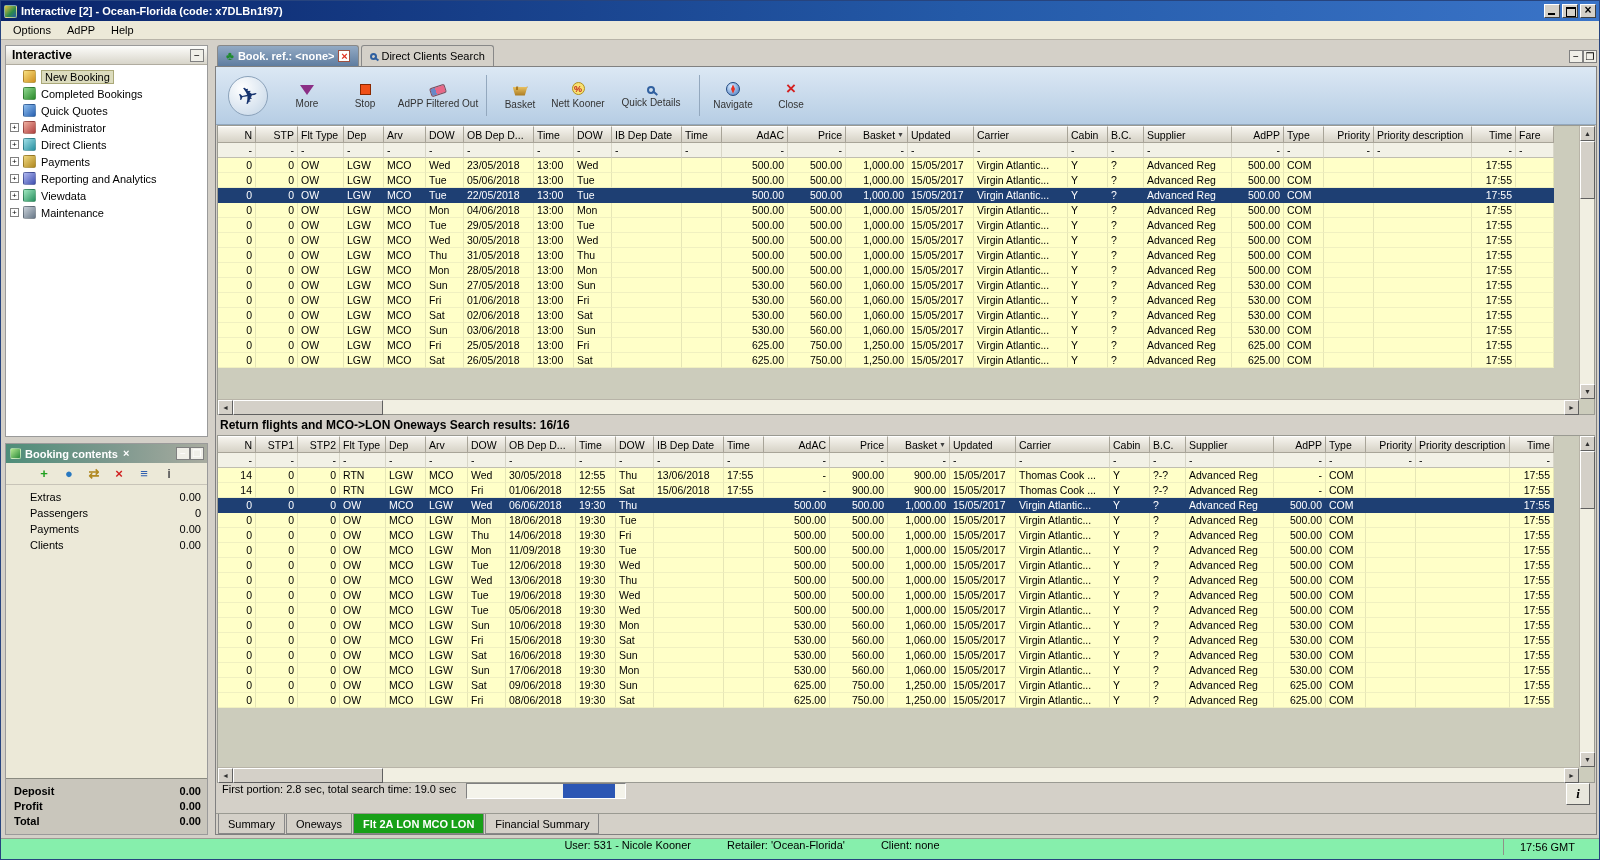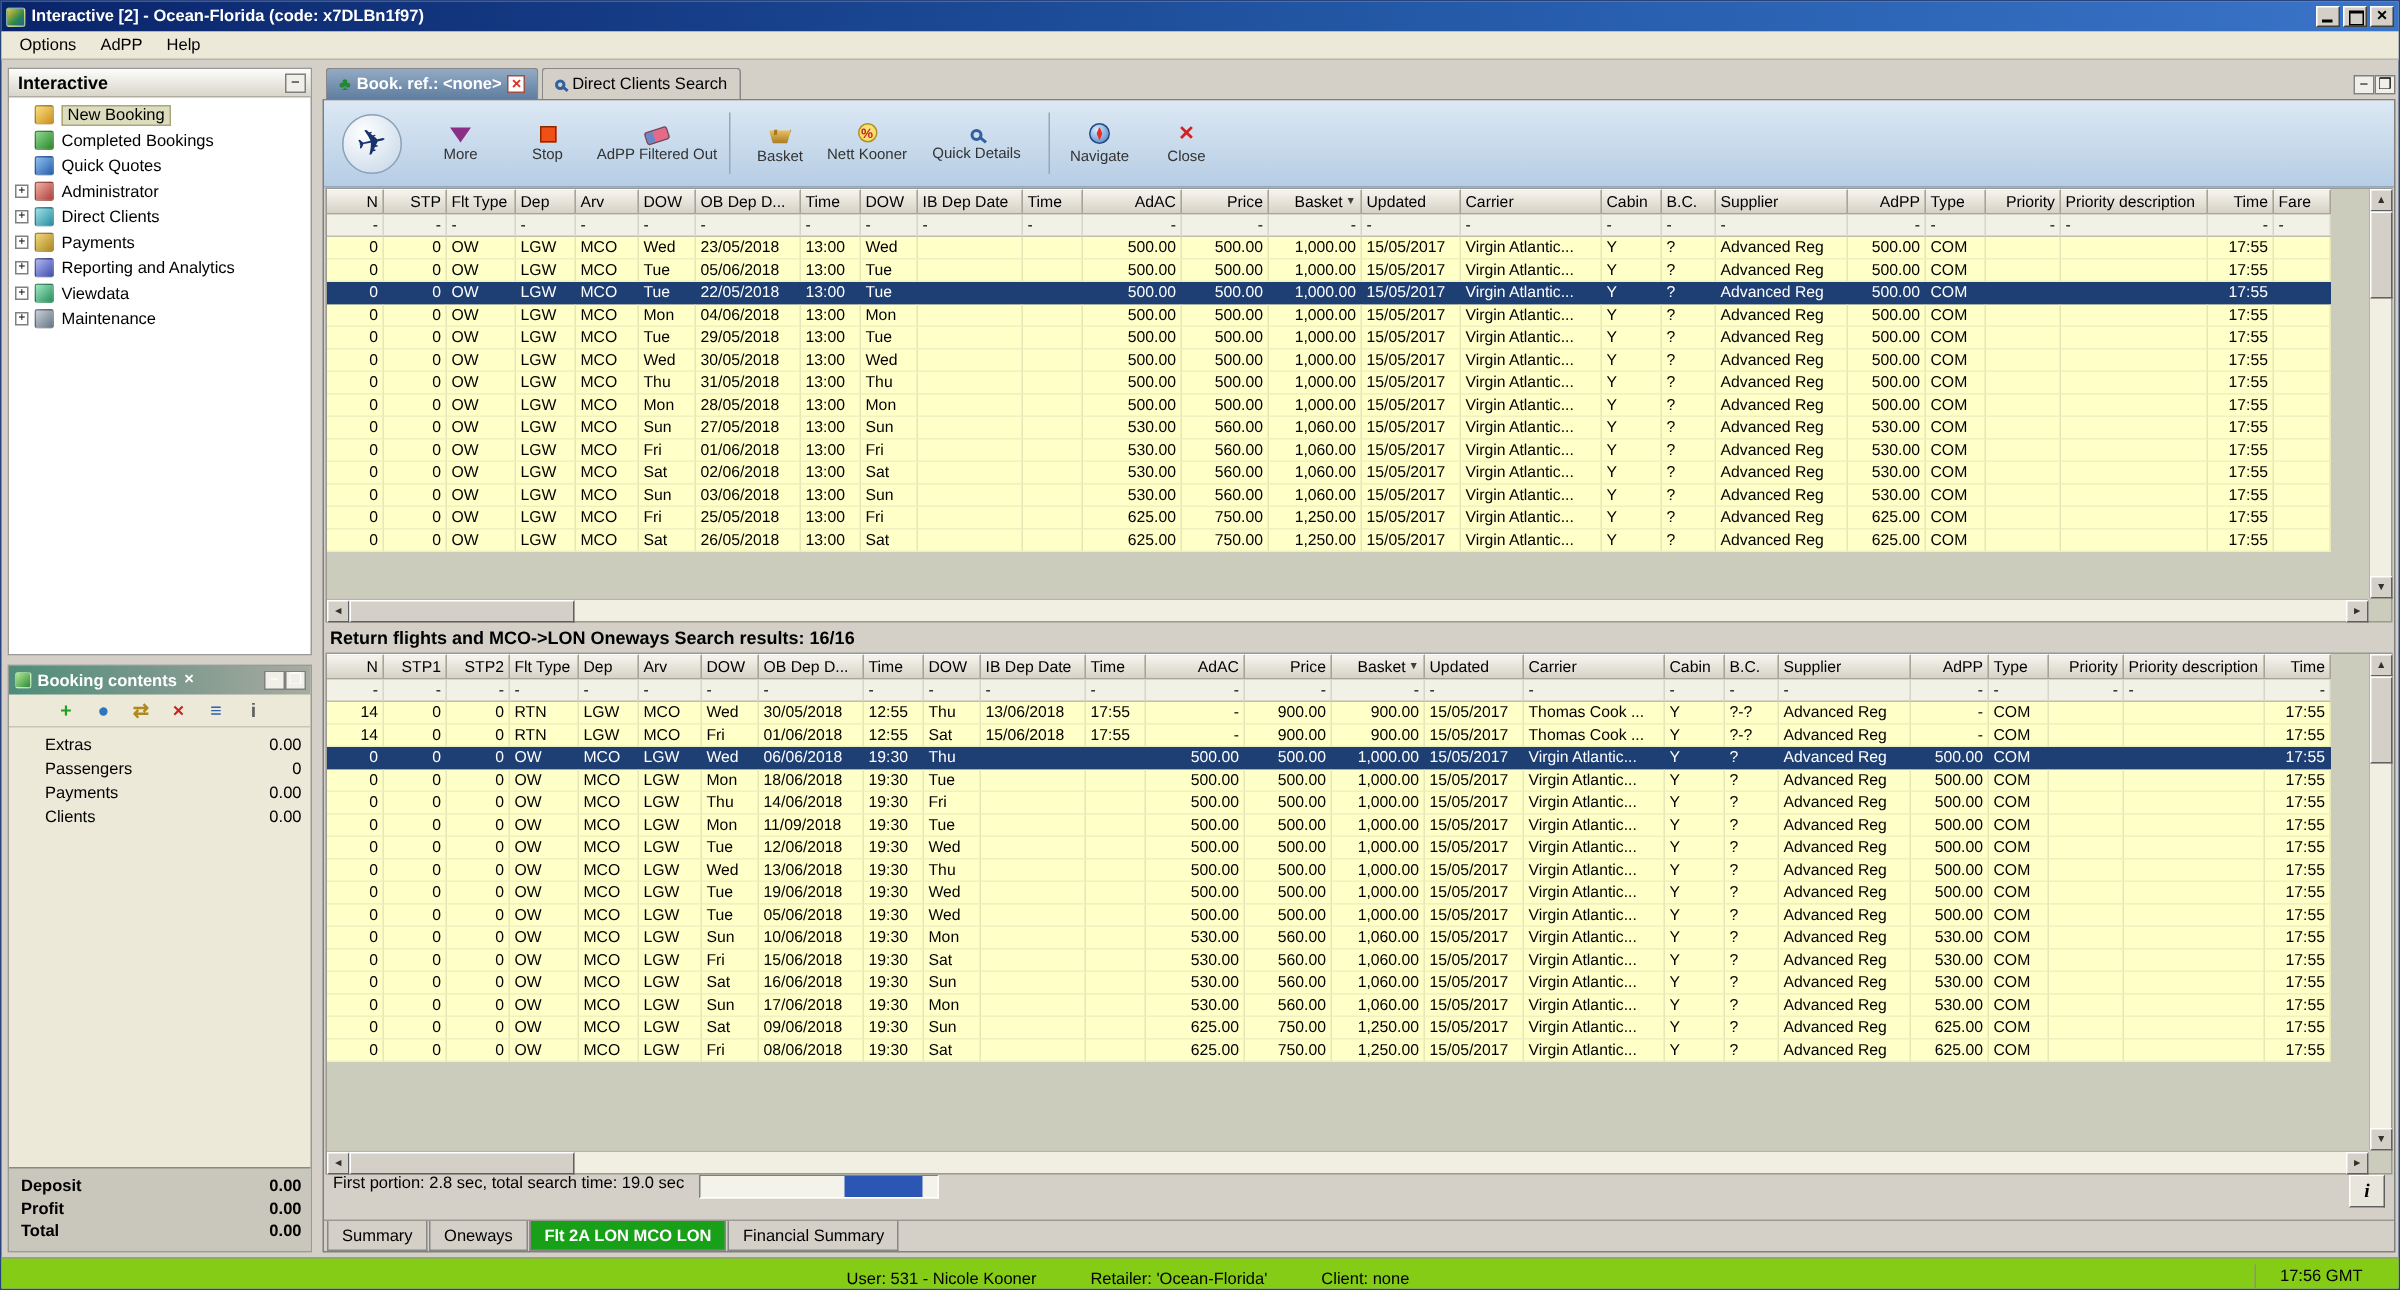--- a/index.html
+++ b/index.html
@@ -125,21 +125,21 @@
   .progress-row { height:30px; flex:none; display:flex; align-items:flex-start; padding:0 6px; gap:10px; }
   .progress { width:160px; height:16px; background:#f4f3ea; border:1px solid; border-color:#808080 #fff #fff #808080; }
   .progress-fill { height:14px; width:52px; margin-left:96px; background:#2b56b4; }
   .progress-row .sp { flex:1; }
   .info-btn { width:24px; height:22px; background:#e8e6dc; border:1px solid; border-color:#fff #606060 #606060 #fff; font:italic bold 13px/20px "Liberation Serif",serif; text-align:center; }
   .bottom-tabs { height:21px; flex:none; display:flex; align-items:stretch; border-top:1px solid #9a9a92; background:#d4d0c8; padding-left:2px; }
   .btab { display:flex; align-items:center; padding:0 9px; border:1px solid #888; border-top:none; background:#d4d0c8; margin-right:1px; font-size:11px; }
   .btab.active { background:#18a018; color:#fff; font-weight:bold; }
 
   
-  .statusbar { height:21px; flex:none; background:#84cc16; border-top:1px solid #9a9a92; display:flex; align-items:flex-end; font-size:11px; }
+  .statusbar { height:21px; flex:none; background:#86efac; border-top:1px solid #9a9a92; display:flex; align-items:flex-start; font-size:11px; }
   .statusbar .sp { flex:1; }
   .statusbar .seg { padding:0 18px; white-space:nowrap; }
   .statusbar .time { border-left:1px solid #909088; padding:2px 24px 2px 16px; white-space:nowrap; }
 </style>
 </head>
 <body>
 
 <div class="app">
 
   <div class="titlebar">

